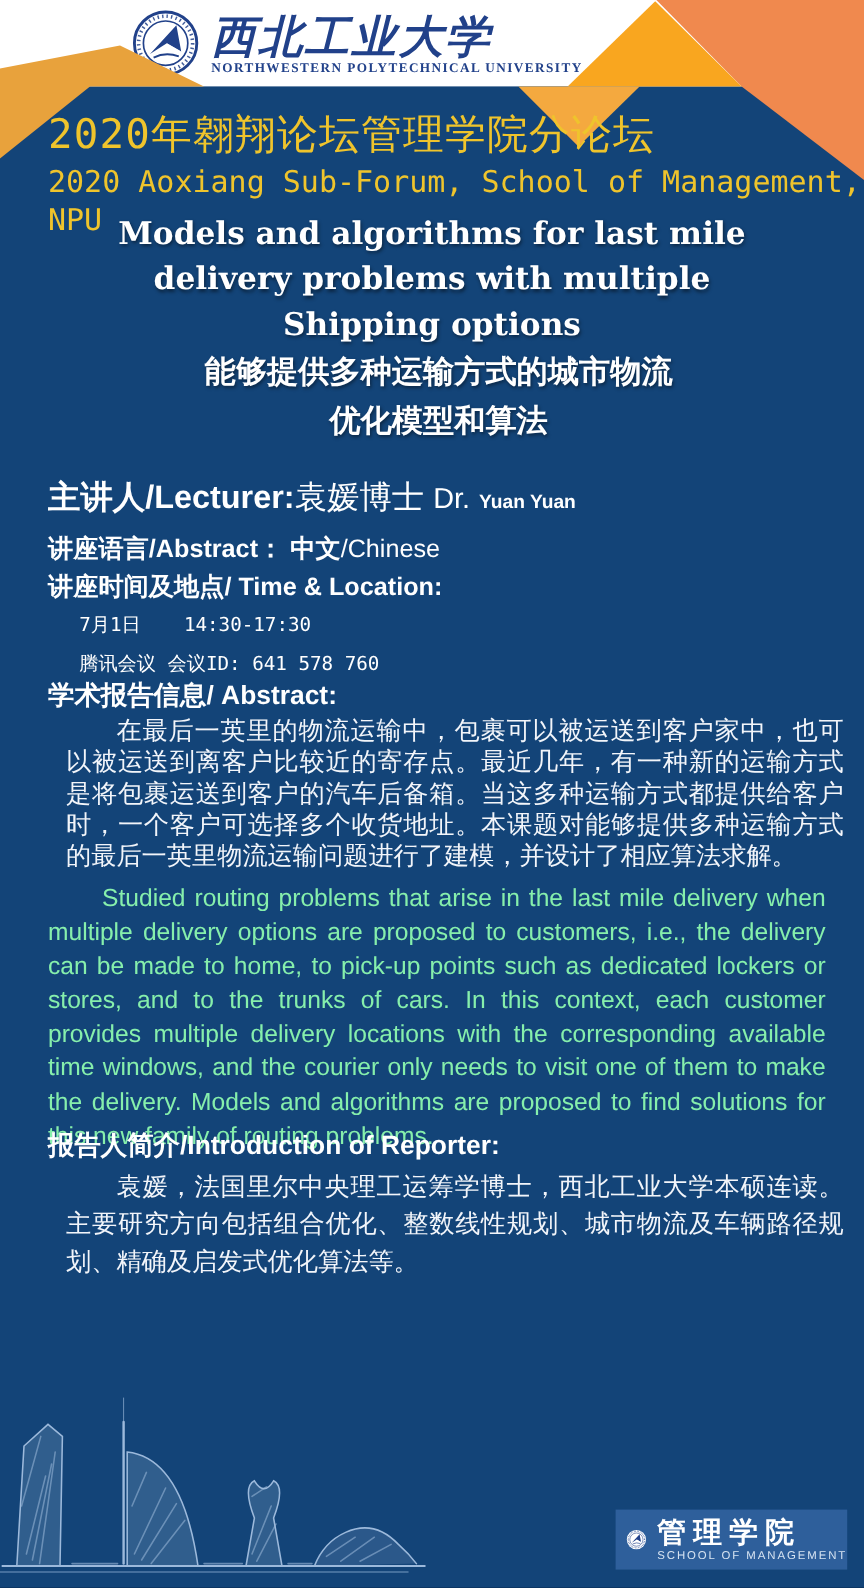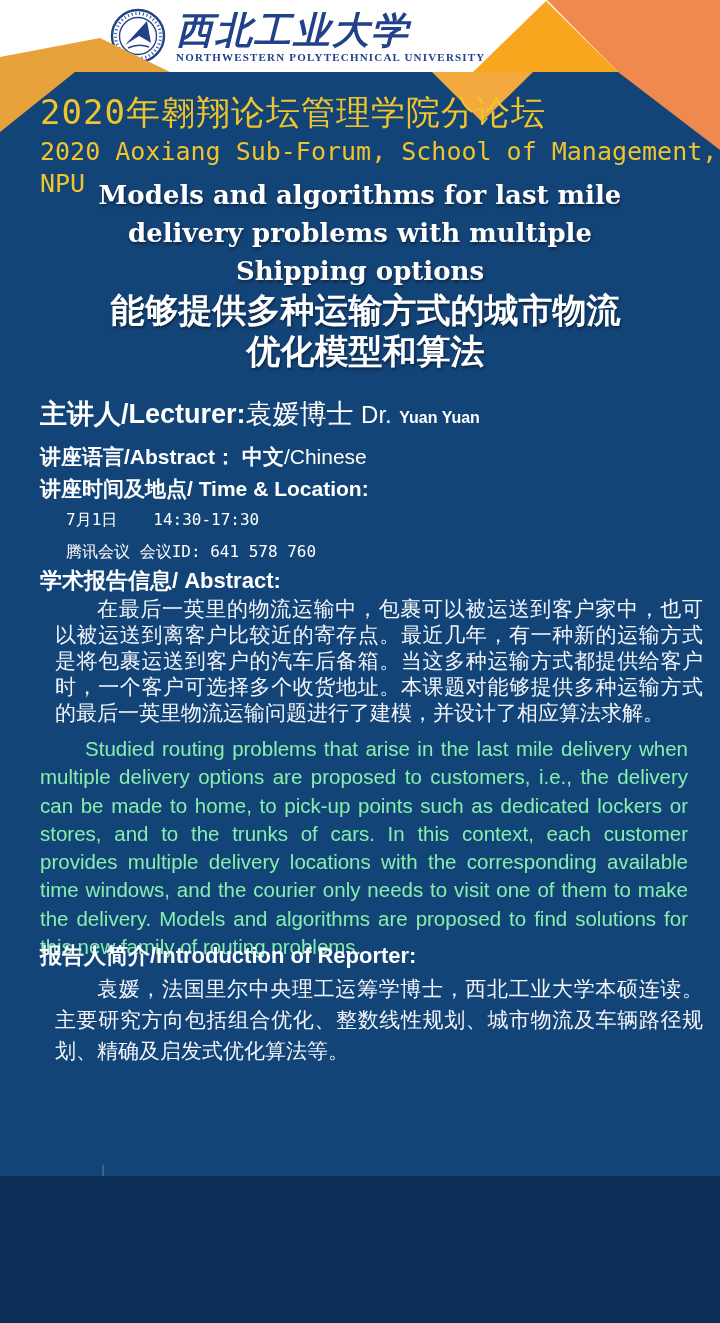--- a/index.html
+++ b/index.html
@@ -1,18 +1,18 @@
 <!DOCTYPE html>
 <html lang="zh"><head>
 <meta charset="utf-8">
 <style>
   * { margin:0; padding:0; box-sizing:border-box; }
   html,body { background:#0b2f57; }
   .poster{
-    position:relative; width:720px; height:1176px; margin:0 auto;
+    position:relative; width:720px; height:1323px; margin:0 auto;
     background:#134478; overflow:hidden;
     font-family:"Liberation Sans","DejaVu Sans",sans-serif;
   }
   
   .top-band{ position:absolute; top:0; left:0; width:720px; height:72px; background:#ffffff; }
   .uni-brand{ position:absolute; top:8px; left:110px; display:flex; align-items:center; gap:10px; }
   .uni-names{ display:flex; flex-direction:column; }
   .uni-zh{
     font-family:"DejaVu Serif","Liberation Serif",serif;
     font-style:italic; font-weight:bold; font-size:37px; line-height:40px;
@@ -34,21 +34,21 @@
     font-family:"DejaVu Sans Mono","Liberation Mono",monospace;
     font-size:25px; line-height:32px; color:#EFC42C;
   }
   
   .title-block{
     position:absolute; top:176px; left:0; width:720px; text-align:center; color:#ffffff;
     font-family:"DejaVu Serif","Liberation Serif",serif; font-weight:bold;
     text-shadow:1px 2px 3px rgba(0,0,0,.45);
   }
   .title-en{ font-size:26px; line-height:38px; }
-  .title-zh{ font-size:34px; line-height:41px;margin-left:11px; }
+  .title-zh{ font-size:26px; line-height:41px;margin-left:11px; }
   
   .details{ position:absolute; top:396px; left:40px; right:32px; color:#ffffff; }
   .lecturer-line{ font-size:27px; line-height:36px; }
   .lbl{ font-weight:bold; }
   .name-zh{ font-family:"DejaVu Serif","Liberation Serif",serif; font-weight:normal; }
   .dr{ font-size:24px; }
   .name-en{ font-size:16px; font-weight:bold; }
   .lang-line{ margin-top:8px; font-size:21px; line-height:26px; }
   .lang-zh{ font-weight:bold; font-family:Liberation Sans, sans-serif; }
   .timeloc-line{ margin-top:6px; font-size:21px; line-height:26px; font-weight:bold; }

